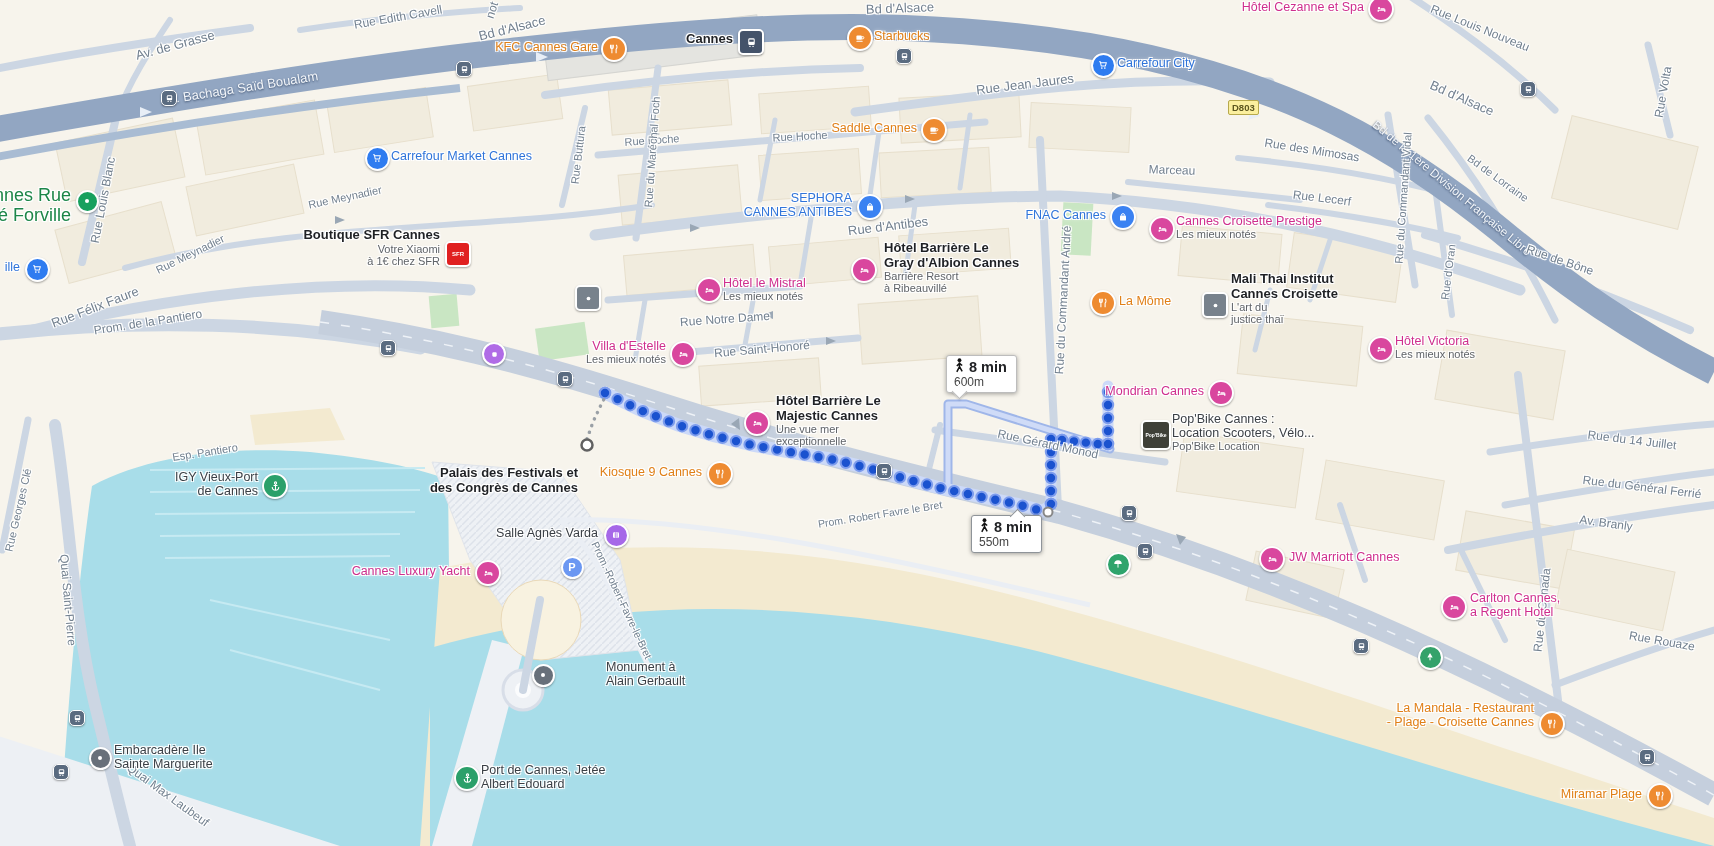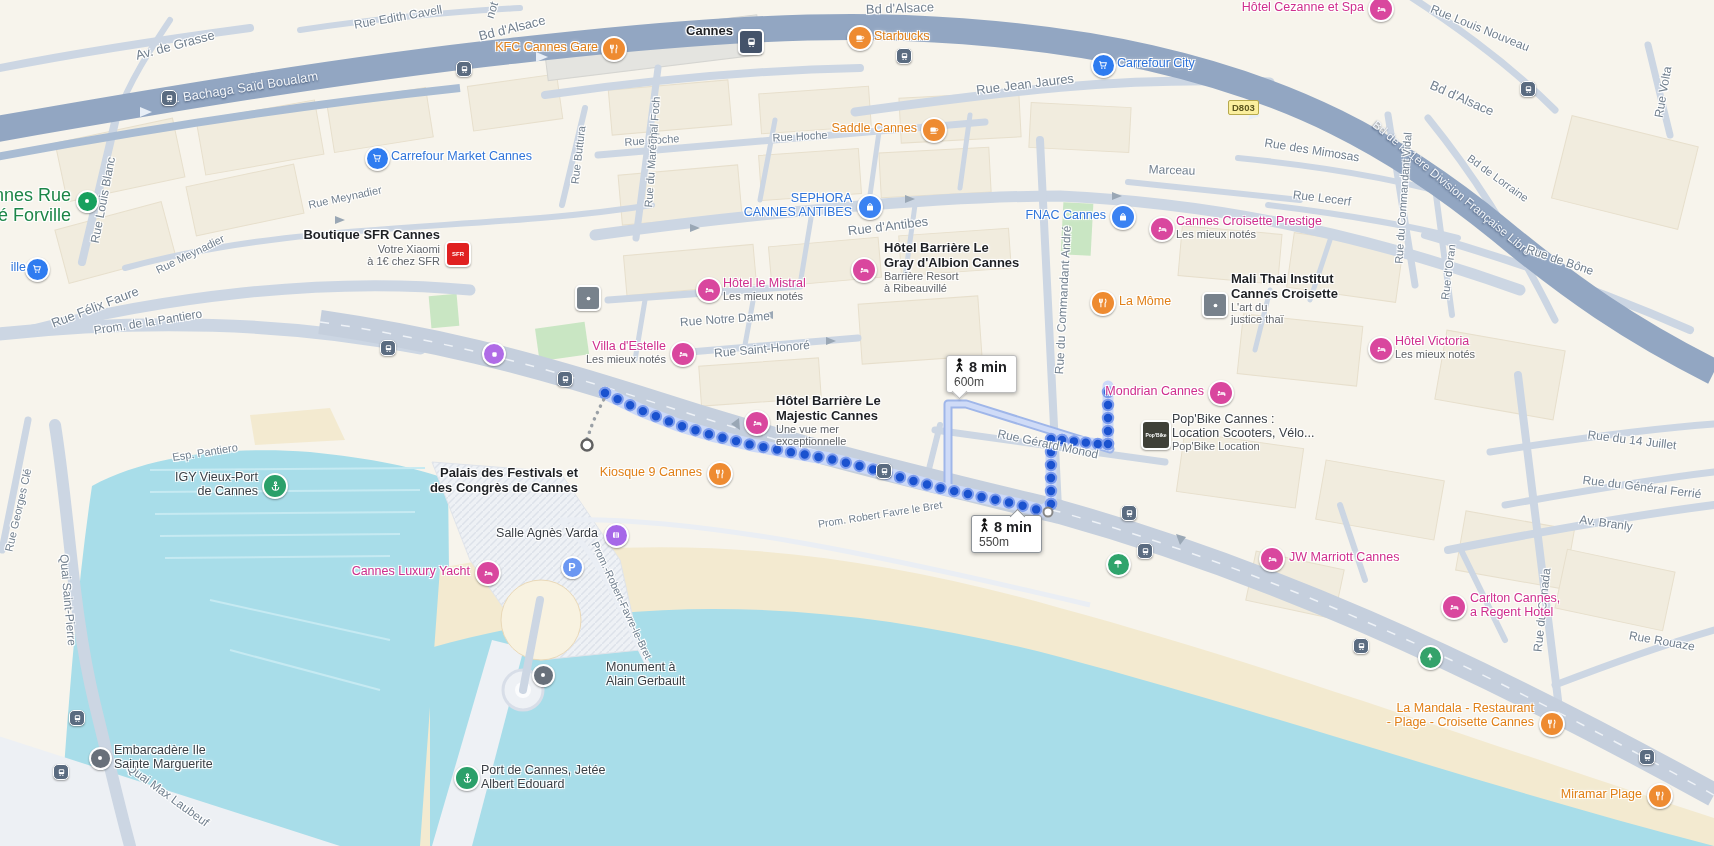--- a/index.html
+++ b/index.html
@@ -327,21 +327,21 @@
         <span class="ln c-orange">KFC Cannes Gare</span>
       </div>
       <div class="pin sq" style="left: 738px; top: 29px; width: 22px; height: 22px; background: rgb(68, 83, 106);">
         <svg width="13" height="13" viewBox="0 0 20 20">
           <rect x="5" y="3.5" width="10" height="10.5" rx="2.2" fill="#fff"></rect>
           <rect x="6.6" y="5.5" width="6.8" height="3.4" fill="#44536a"></rect>
           <circle cx="7.6" cy="16" r="1.1" fill="#fff"></circle>
           <circle cx="12.4" cy="16" r="1.1" fill="#fff"></circle>
         </svg>
       </div>
-      <div class="poi-label l" style="left: 733px; top: 24px; transform: translateX(-100%); text-align: right;">
+      <div class="poi-label l" style="left: 733px; top: 32px; transform: translateX(-100%); text-align: right;">
         <span class="ln c-darkbold">Cannes</span>
       </div>
       <div class="pin" style="left: 847px; top: 25px; width: 22px; height: 22px; background: rgb(238, 139, 49);">
         <svg width="12" height="12" viewBox="0 0 20 20">
           <g fill="#fff">
             <rect x="4" y="6" width="9" height="7" rx="1.5"></rect>
             <path d="M13 7.5 h1.5 a2 2 0 0 1 0 4 H13 Z" fill="none" stroke="#fff" stroke-width="1.5"></path>
             <rect x="4" y="14.5" width="10.5" height="1.8" rx="0.9"></rect>
           </g>
         </svg>
@@ -408,21 +408,21 @@
       </div>
       <div class="pin" style="left: 24.5px; top: 256.5px; width: 21px; height: 21px; background: rgb(47, 124, 240);">
         <svg width="12" height="12" viewBox="0 0 20 20">
           <g stroke="#fff" stroke-width="1.7" fill="none">
             <path d="M3.5 4.5 h2 l1.6 7.2 h6.8 l1.6 -5.4 H6.6"></path>
           </g>
           <circle cx="8" cy="15" r="1.4" fill="#fff"></circle>
           <circle cx="13" cy="15" r="1.4" fill="#fff"></circle>
         </svg>
       </div>
-      <div class="poi-label l" style="left: 26px; top: 260px; transform: translateX(-100%);">
+      <div class="poi-label l" style="left: 20px; top: 260px; transform: translateX(-100%);">
         <span class="ln c-blue">ille</span>
       </div>
       <div class="pin sq" style="left: 445px; top: 241px; width: 22px; height: 22px; background: rgb(224, 32, 32);">
         <span class="pin-txt" style="font-size:6px">SFR</span>
       </div>
       <div class="poi-label l" style="left: 440px; top: 228px; transform: translateX(-100%);">
         <span class="ln c-darkbold">Boutique SFR Cannes</span>
         <span class="ln c-gray">Votre Xiaomi</span>
         <span class="ln c-gray">à 1€ chez SFR</span>
       </div>

